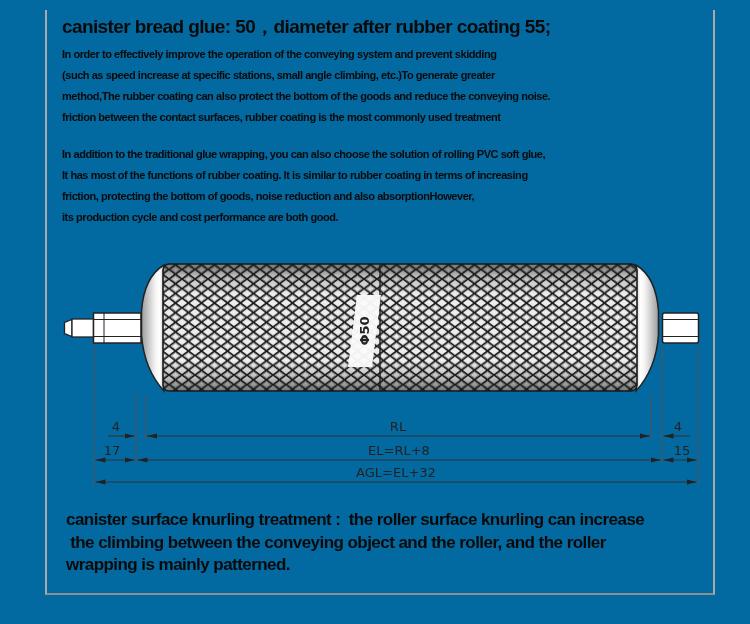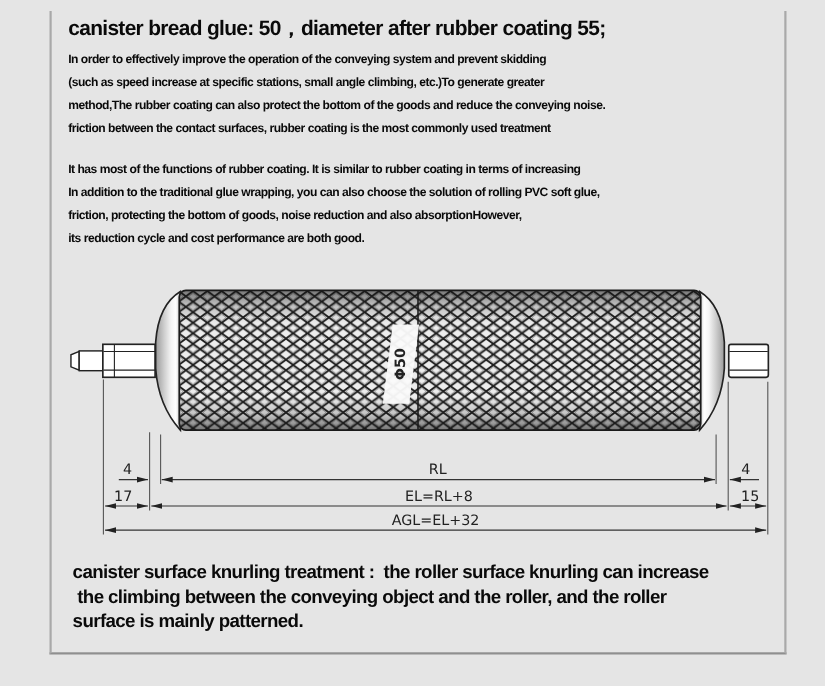--- a/index.html
+++ b/index.html
@@ -1,17 +1,17 @@
 <!DOCTYPE html>
 <html><head>
 <meta charset="utf-8">
 <style>
   html,body{margin:0;padding:0;background:#fff;}
   .page{
-    position:relative;width:750px;height:624px;background:#e5e5e5;overflow:hidden;
+    position:relative;width:750px;height:624px;background:#0369a1;overflow:hidden;
     font-family:"Liberation Sans",sans-serif;color:#0a0a0a;
   }
   .frame{
     position:absolute;left:45px;top:10px;width:670px;height:585px;
     border-left:2px solid #a9a9a9;border-right:2px solid #a9a9a9;border-bottom:2px solid #8f8f8f;
     box-sizing:border-box;
   }
   .sec{position:absolute;left:62px;width:645px;}
   .sec1{top:15px;}
   .sec2{top:139px;}
@@ -42,24 +42,24 @@
     <div class="sec-body">
       <div class="bline">In order to effectively improve the operation of the conveying system and prevent skidding</div>
       <div class="bline">(such as speed increase at specific stations, small angle climbing, etc.)To generate greater</div>
       <div class="bline">method,The rubber coating can also protect the bottom of the goods and reduce the conveying noise.</div>
       <div class="bline">friction between the contact surfaces, rubber coating is the most commonly used treatment</div>
     </div>
   </div>
 
   <div class="sec sec2">
     <div class="sec-body">
+      <div class="bline">In addition to the traditional glue wrapping, you can also choose the solution of rolling PVC soft glue,</div>
       <div class="bline">It has most of the functions of rubber coating. It is similar to rubber coating in terms of increasing</div>
-      <div class="bline">In addition to the traditional glue wrapping, you can also choose the solution of rolling PVC soft glue,</div>
       <div class="bline">friction, protecting the bottom of goods, noise reduction and also absorptionHowever,</div>
-      <div class="bline">its reduction cycle and cost performance are both good.</div>
+      <div class="bline">its production cycle and cost performance are both good.</div>
     </div>
   </div>
 
   <svg class="diagram" width="750" height="245" viewBox="0 0 750 245" xmlns="http://www.w3.org/2000/svg">
     <defs>
       <pattern id="knurl" width="13" height="9.6" patternUnits="userSpaceOnUse">
         <rect width="13" height="9.6" fill="#ededed"></rect>
         <path d="M0,4.8 L6.5,0 L13,4.8 L6.5,9.6 Z" fill="none" stroke="#1c1c1c" stroke-width="1.7"></path>
         <path d="M0,4.8 L6.5,0 L13,4.8 L6.5,9.6 Z" fill="none" stroke="#5f5f5f" stroke-width="0.8" transform="translate(6.5,4.8) scale(0.62) translate(-6.5,-4.8)"></path>
       </pattern>
@@ -146,16 +146,16 @@
 
     <g stroke="#333" stroke-width="1.1" fill="none">
       <line x1="95.5" y1="227" x2="696.5" y2="227" marker-start="url(#dimArrow)" marker-end="url(#dimArrow)"></line>
     </g>
     <text class="dimtext" x="396" y="222" text-anchor="middle">AGL=EL+32</text>
   </svg>
 
   <div class="sec sec3">
     <div class="kline">canister surface knurling treatment :  the roller surface knurling can increase</div>
     <div class="kline"> the climbing between the conveying object and the roller, and the roller</div>
-    <div class="kline">surface is mainly patterned.</div>
+    <div class="kline">wrapping is mainly patterned.</div>
   </div>
 
 </div>
 
 </body></html>

